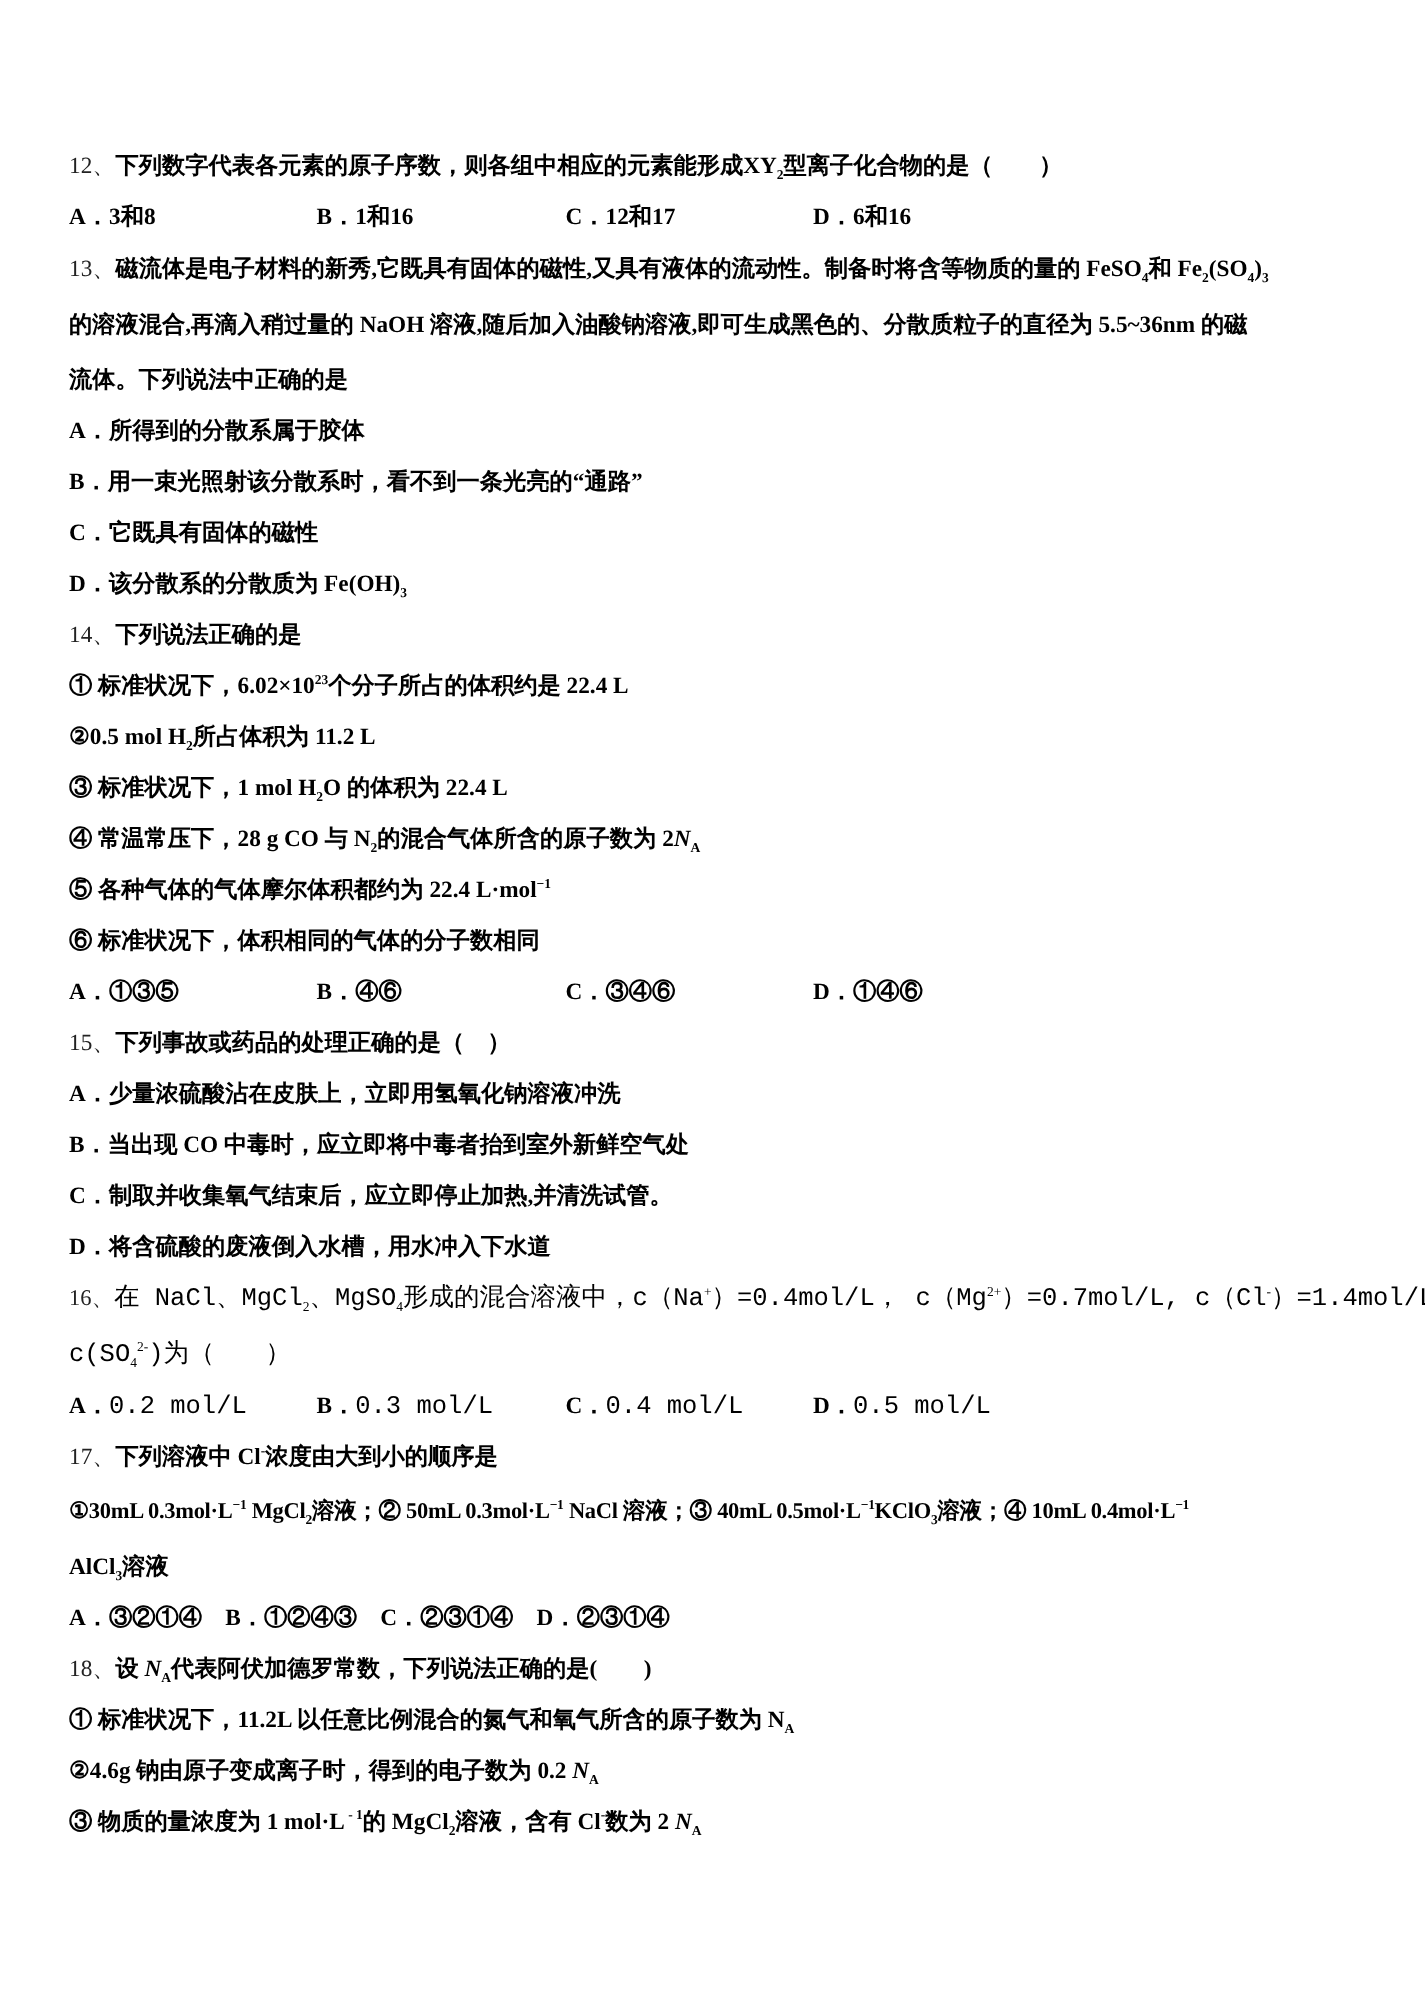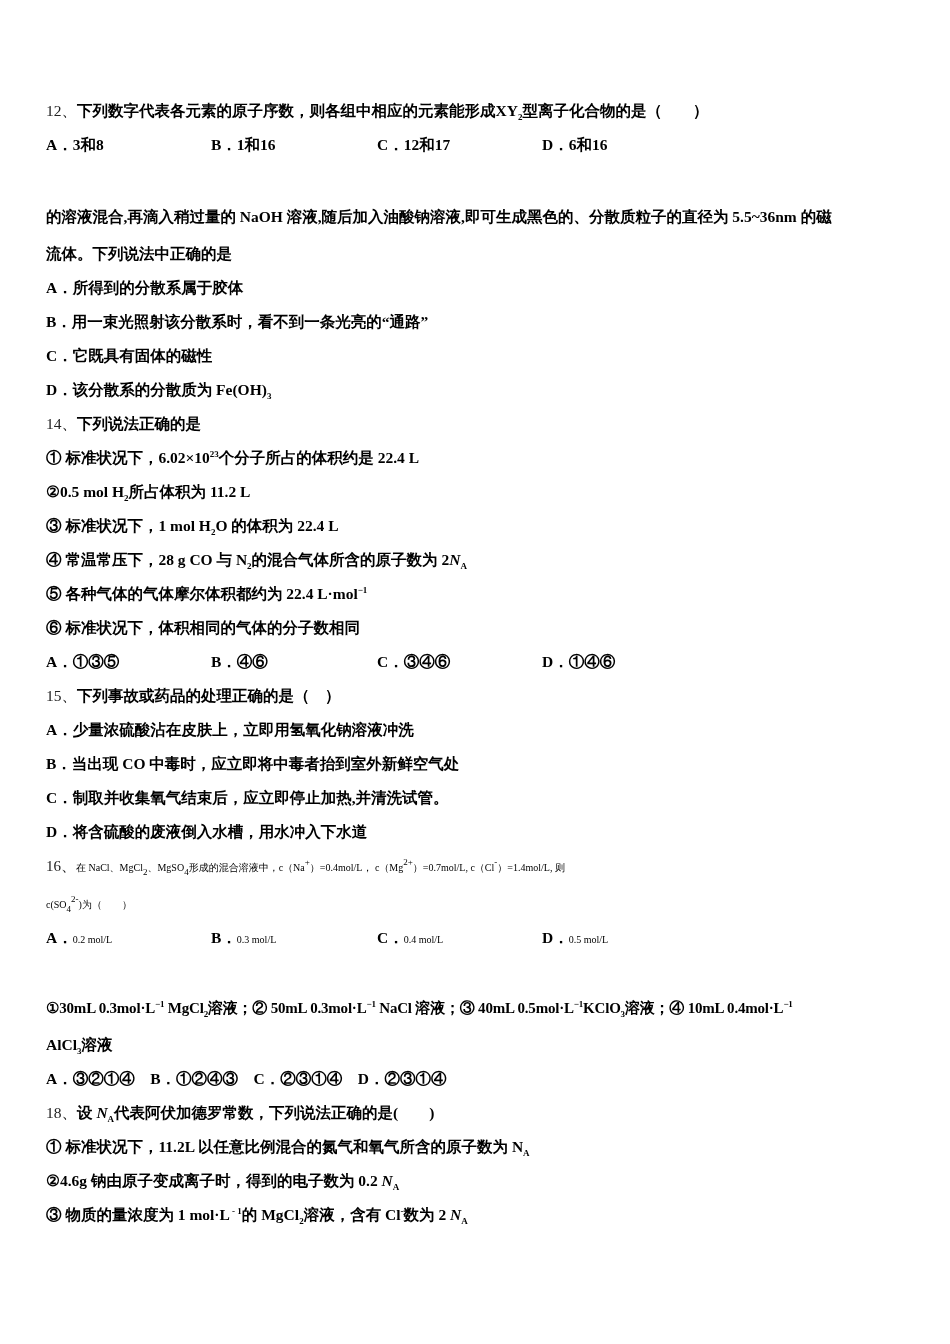--- a/index.html
+++ b/index.html
@@ -1,37 +1,40 @@
 <!DOCTYPE html>
 <html><head>
 <meta charset="utf-8">
 <style>
   html, body { margin: 0; padding: 0; background: #ffffff; }
   body { width: 950px; height: 1344px; position: relative; overflow: hidden; color: #000; }
   .page { position: absolute; left: 0; top: 0; width: 950px; height: 1189px; padding-left: 20px; }
   .ln { position: absolute; left: 46px; white-space: nowrap; font-size: 15.5px; line-height: 22px; font-family: "Liberation Serif", "DejaVu Serif", serif; }
   .b { font-weight: bold; }
   .num { font-family: "Liberation Serif", serif; font-weight: normal; color: #222; }
-  .mono { font-family: Liberation Serif, serif; font-size: 10px; }
+  .mono { font-family: Liberation Mono, monospace; font-size: 17px; }
   .opt { position: absolute; white-space: nowrap; font-size: 15.5px; line-height: 22px; font-family: "Liberation Serif", serif; text-align: center; }
   sub, sup { font-size: 9px; line-height: 0; }
 </style>
 </head>
 <body>
 
 <div class="page">
 
   <div class="ln b" style="top:100px">
     <span class="num">12、</span><span>下列数字代表各元素的原子序数，则各组中相应的元素能形成XY</span><sub>2</sub><span>型离子化合物的是（　　）</span>
   </div>
   <div class="opt b" style="top:134px; left:46px"><span>A．</span><span>3和8</span></div>
   <div class="opt b" style="top:134px; left:211px"><span>B．</span><span>1和16</span></div>
   <div class="opt b" style="top:134px; left:377px"><span>C．</span><span>12和17</span></div>
   <div class="opt b" style="top:134px; left:542px"><span>D．</span><span>6和16</span></div>
 
+  <div class="ln b" style="top:169px">
+    <span class="num">13、</span><span>磁流体是电子材料的新秀,它既具有固体的磁性,又具有液体的流动性。制备时将含等物质的量的 FeSO</span><sub>4</sub><span>和 Fe</span><sub>2</sub><span>(SO</span><sub>4</sub><span>)</span><sub>3</sub>
+  </div>
   <div class="ln b" style="top:206px">的溶液混合,再滴入稍过量的 NaOH 溶液,随后加入油酸钠溶液,即可生成黑色的、分散质粒子的直径为 5.5~36nm 的磁</div>
   <div class="ln b" style="top:243px">流体。下列说法中正确的是</div>
   <div class="ln b" style="top:277px"><span>A．</span><span>所得到的分散系属于胶体</span></div>
   <div class="ln b" style="top:311px"><span>B．</span><span>用一束光照射该分散系时，看不到一条光亮的“通路”</span></div>
   <div class="ln b" style="top:345px"><span>C．</span><span>它既具有固体的磁性</span></div>
   <div class="ln b" style="top:379px"><span>D．</span><span>该分散系的分散质为 Fe(OH)</span><sub>3</sub></div>
 
   <div class="ln b" style="top:413px"><span class="num">14、</span><span>下列说法正确的是</span></div>
   <div class="ln b" style="top:447px"><span>① 标准状况下，6.02×10</span><sup>23</sup><span>个分子所占的体积约是 22.4 L</span></div>
   <div class="ln b" style="top:481px"><span>②0.5 mol H</span><sub>2</sub><span>所占体积为 11.2 L</span></div>
@@ -52,20 +55,21 @@
 
   <div class="ln" style="top:855px; font-size:15px">
     <span class="num">16、</span><span class="mono">在 NaCl、MgCl</span><sub>2</sub><span class="mono">、MgSO</span><sub>4</sub><span class="mono">形成的混合溶液中，c（Na</span><sup>+</sup><span class="mono">）=0.4mol/L， c（Mg</span><sup>2+</sup><span class="mono">）=0.7mol/L, c（Cl</span><sup>-</sup><span class="mono">）=1.4mol/L, 则</span>
   </div>
   <div class="ln" style="top:892px"><span class="mono">c(SO</span><sub>4</sub><sup>2-</sup><span class="mono">)为（　　）</span></div>
   <div class="opt" style="top:927px; left:46px"><b>A．</b><span class="mono">0.2 mol/L</span></div>
   <div class="opt" style="top:927px; left:211px"><b>B．</b><span class="mono">0.3 mol/L</span></div>
   <div class="opt" style="top:927px; left:377px"><b>C．</b><span class="mono">0.4 mol/L</span></div>
   <div class="opt" style="top:927px; left:542px"><b>D．</b><span class="mono">0.5 mol/L</span></div>
 
+  <div class="ln b" style="top:961px"><span class="num">17、</span><span>下列溶液中 Cl</span><sup>-</sup><span>浓度由大到小的顺序是</span></div>
   <div class="ln b" style="top:997px; font-size:15px; letter-spacing:-0.2px">
     <span>①30mL 0.3mol·L</span><sup>−1</sup><span> MgCl</span><sub>2</sub><span>溶液；② 50mL 0.3mol·L</span><sup>−1</sup><span> NaCl 溶液；③ 40mL 0.5mol·L</span><sup>−1</sup><span>KClO</span><sub>3</sub><span>溶液；④ 10mL 0.4mol·L</span><sup>−1</sup>
   </div>
   <div class="ln b" style="top:1034px"><span>AlCl</span><sub>3</sub><span>溶液</span></div>
   <div class="ln b" style="top:1068px">A．③②①④　B．①②④③　C．②③①④　D．②③①④</div>
 
   <div class="ln b" style="top:1102px"><span class="num">18、</span><span>设 </span><i>N</i><sub>A</sub><span>代表阿伏加德罗常数，下列说法正确的是(　　)</span></div>
   <div class="ln b" style="top:1136px"><span>① 标准状况下，11.2L 以任意比例混合的氮气和氧气所含的原子数为 N</span><sub>A</sub></div>
   <div class="ln b" style="top:1170px"><span>②4.6g 钠由原子变成离子时，得到的电子数为 0.2 </span><i>N</i><sub>A</sub></div>
   <div class="ln b" style="top:1204px"><span>③ 物质的量浓度为 1 mol·L</span><sup> - 1</sup><span>的 MgCl</span><sub>2</sub><span>溶液，含有 Cl</span><sup>-</sup><span>数为 2 </span><i>N</i><sub>A</sub></div>

